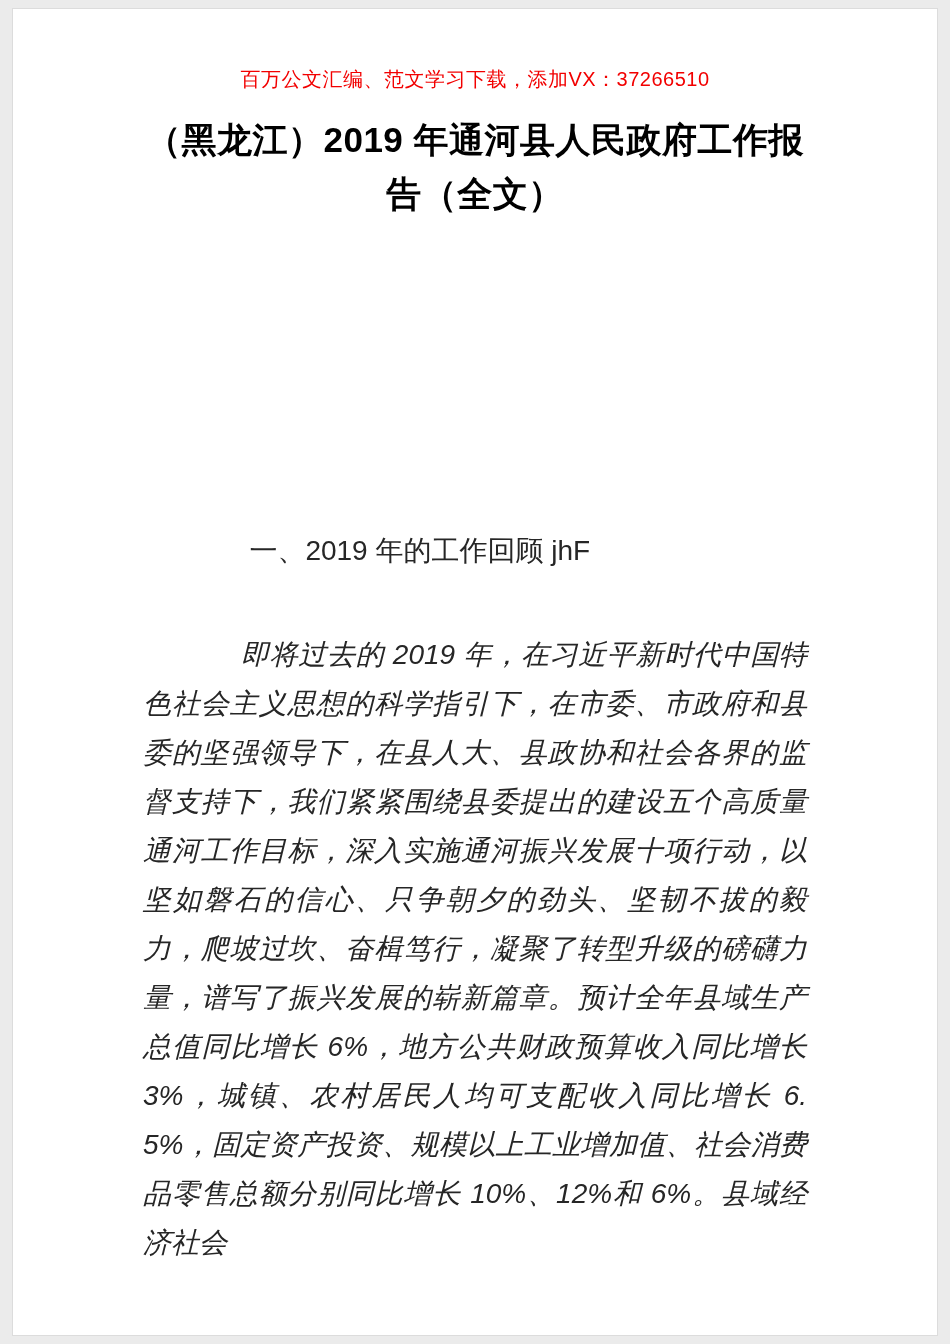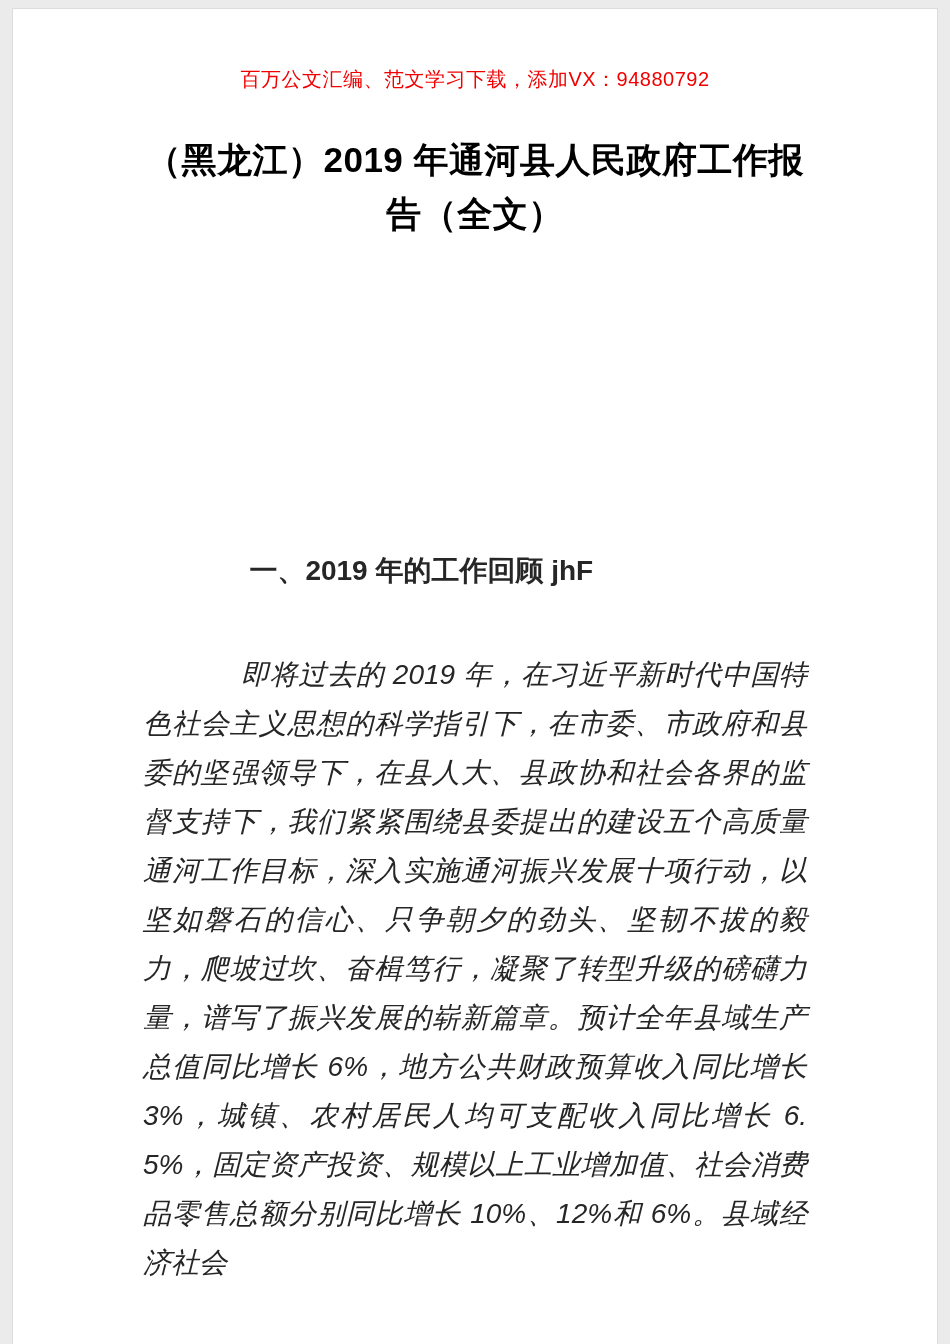--- a/index.html
+++ b/index.html
@@ -25,55 +25,55 @@
     padding: 56px 130px 40px 130px;
   }
   .promo-notice {
     text-align: center;
     color: var(--notice-red, #f20000);
     font-size: 20px;
     line-height: 1.4;
     letter-spacing: 0.5px;
   }
   .document-title {
-    margin: 40px auto 0 auto;
+    margin: 20px auto 0 auto;
     max-width: 670px;
     text-align: center;
     color: var(--title-black, #000000);
     font-size: 35px;
     font-weight: bold;
     line-height: 1.55;
     letter-spacing: 0.5px;
   }
   .section-heading {
     margin: 308px 0 0 3.8em;
     color: var(--body-text, #1a1a1a);
     font-size: 28px;
-    font-weight: 700;
+    font-weight: 400;
     line-height: 1.5;
   }
   .body-paragraph {
     margin-top: 58px;
     color: var(--body-text, #262626);
     font-size: 28px;
     line-height: 49px;
     text-align: justify;
     text-justify: inter-ideograph;
     text-indent: 3.5em;
     word-break: break-all;
     font-style: italic;
   }
 </style>
 </head>
 <body>
 
 <div class="viewport">
   <div class="page">
 
-    <div class="promo-notice">百万公文汇编、范文学习下载，添加VX：94880792</div>
+    <div class="promo-notice">百万公文汇编、范文学习下载，添加VX：37266510</div>
 
     <h1 class="document-title">（黑龙江）2019 年通河县人民政府工作报告（全文）</h1>
 
     <div class="section-heading">一、2019 年的工作回顾 jhF</div>
 
     <p class="body-paragraph">即将过去的 2019 年，在习近平新时代中国特色社会主义思想的科学指引下，在市委、市政府和县委的坚强领导下，在县人大、县政协和社会各界的监督支持下，我们紧紧围绕县委提出的建设五个高质量通河工作目标，深入实施通河振兴发展十项行动，以坚如磐石的信心、只争朝夕的劲头、坚韧不拔的毅力，爬坡过坎、奋楫笃行，凝聚了转型升级的磅礴力量，谱写了振兴发展的崭新篇章。预计全年县域生产总值同比增长 6%，地方公共财政预算收入同比增长 3%，城镇、农村居民人均可支配收入同比增长 6.5%，固定资产投资、规模以上工业增加值、社会消费品零售总额分别同比增长 10%、12%和 6%。县域经济社会</p>
 
   </div>
 </div>
 

